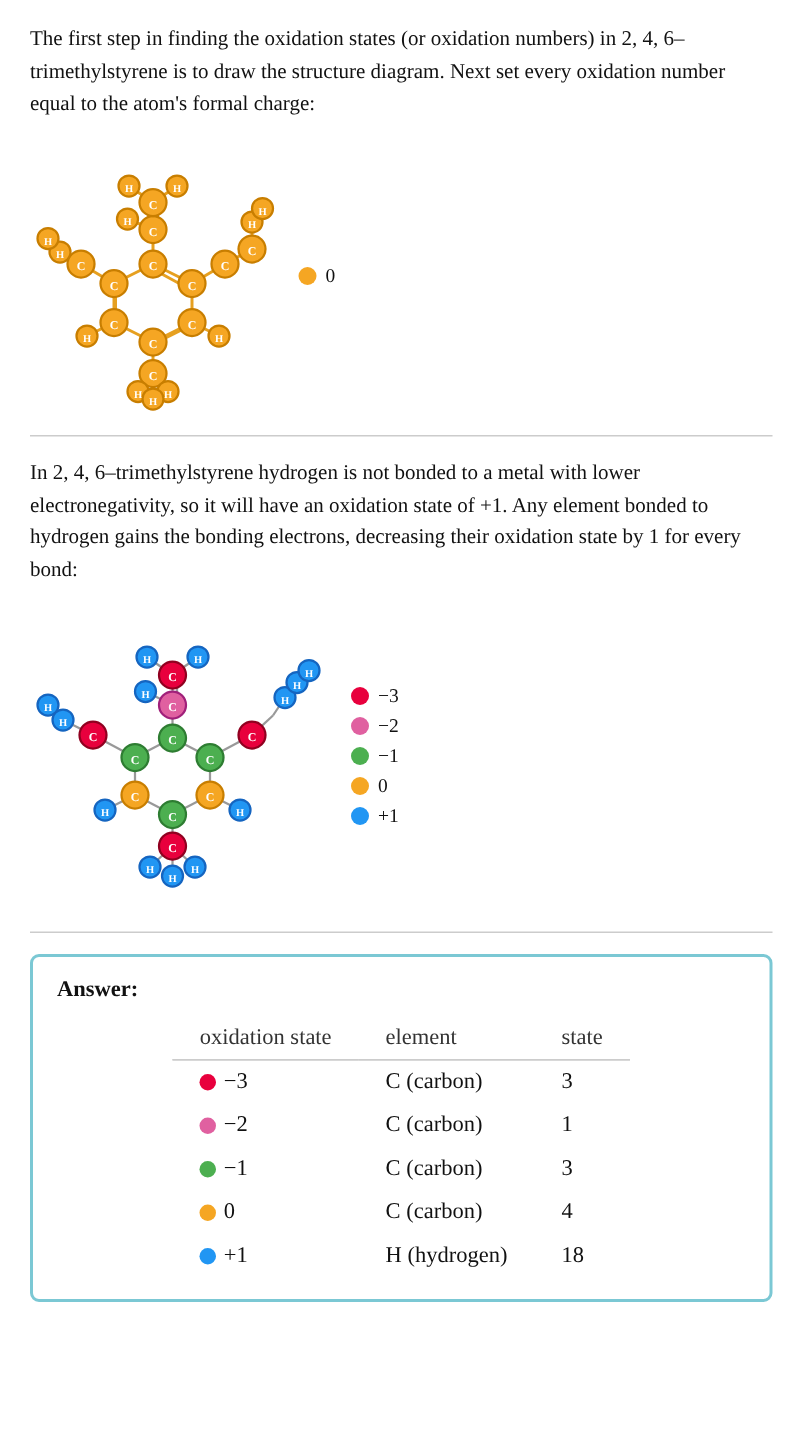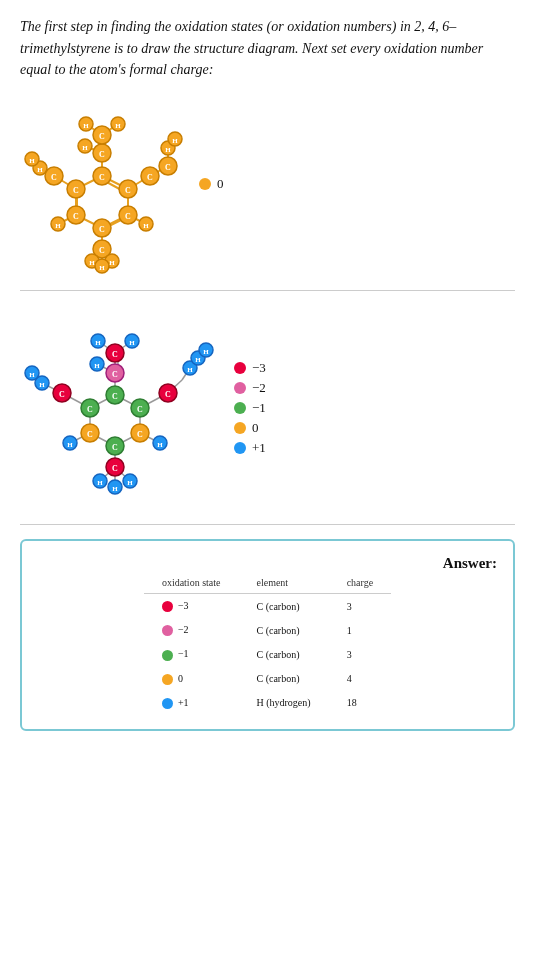--- a/index.html
+++ b/index.html
@@ -11,21 +11,20 @@
       width: 535px;
       min-height: 970px;
       padding: 16px 20px;
     }
     .section {
       margin-bottom: 12px;
     }
     .section-text {
       line-height: 1.55;
       margin-bottom: 10px;
-      font-style: italic;
     }
     .molecule-area {
       display: flex;
       align-items: center;
       margin: 10px 0 14px 0;
     }
     .molecule-svg {
       flex-shrink: 0;
     }
     .legend {
@@ -54,25 +53,25 @@
     .answer-box {
       border: 2px solid #7bc8d4;
       border-radius: 6px;
       padding: 14px 16px;
       margin-top: 8px;
       background: #fff;
     }
     .answer-label {
       font-weight: bold;
       font-size: 15px;
-      text-align: right;
+      margin-bottom: 10px;
     }
     table {
       border-collapse: collapse;
-      font-size: 10px;
+      font-size: 15px;
       margin: 0 auto;
       font-family: Liberation Serif, serif;
     }
     th {
       font-weight: normal;
       color: #333;
       padding: 5px 18px;
       text-align: left;
       border-bottom: 1px solid #ccc;
     }
@@ -199,20 +198,21 @@
         <span class="dot" style="background:#f5a623;"></span>
         <span>0</span>
       </div>
     </div>
   </div>
 </div>
 
 <hr>
 
 <div class="section">
+  <p class="section-text">In 2, 4, 6–trimethylstyrene hydrogen is not bonded to a metal with lower electronegativity, so it will have an oxidation state of +1. Any element bonded to hydrogen gains the bonding electrons, decreasing their oxidation state by 1 for every bond:</p>
 
   <div class="molecule-area">
     <svg class="molecule-svg" width="200" height="205" viewBox="0 0 200 205">
       <defs>
         
       </defs>
 
       <g stroke="#999" stroke-width="1.5" fill="none">
         <line x1="95" y1="90" x2="120" y2="103"></line>
         <line x1="120" y1="103" x2="120" y2="128"></line>
@@ -343,21 +343,21 @@
 
 <div class="section">
 
   <div class="answer-box">
     <div class="answer-label">Answer:</div>
     <table>
       <thead>
         <tr>
           <th>oxidation state</th>
           <th>element</th>
-          <th>charge</th>
+          <th>state</th>
         </tr>
       </thead>
       <tbody id="answer-tbody">
       <tr>
             <td><span class="row-dot" style="background:#e8003d;"></span><span>−3</span></td>
             <td>C (carbon)</td>
             <td>3</td>
           </tr>
           <tr>
             <td><span class="row-dot" style="background:#e060a0;"></span><span>−2</span></td>

